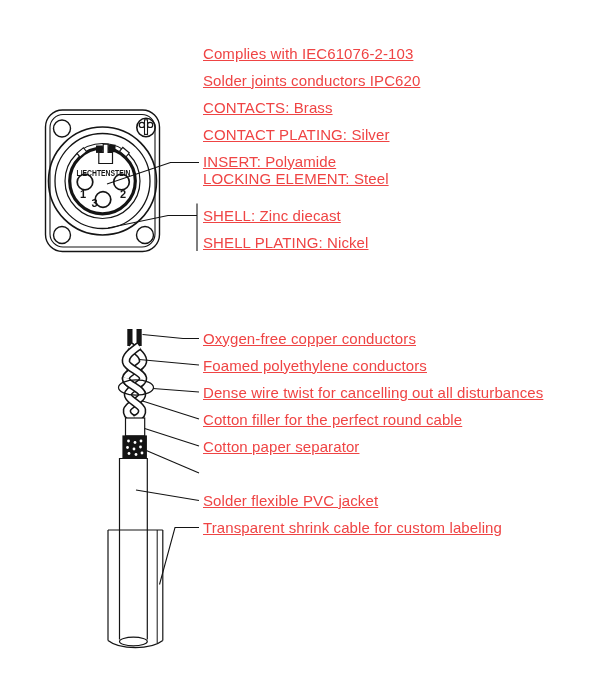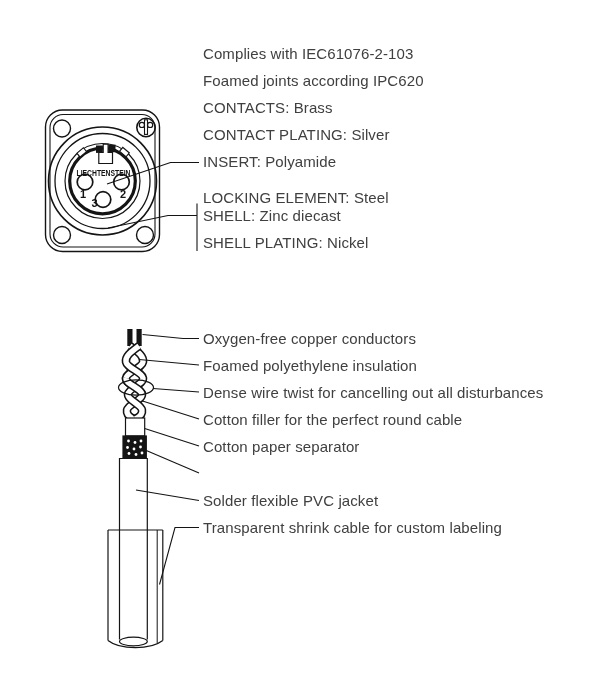--- a/index.html
+++ b/index.html
@@ -3,21 +3,21 @@
 <meta charset="utf-8">
 <style>
   html,body { margin:0; padding:0; background:#fff; }
   .page {
     position:relative; width:600px; height:691px; background:#ffffff;
     font-family:"Liberation Sans", sans-serif; color:#111; overflow:hidden;
   }
   .diagram-svg { position:absolute; left:0; top:0; }
   .label {
     position:absolute; left:203px; font-size:15px; line-height:19px;
-    color:#404040; white-space:nowrap; letter-spacing:0.1px;
+    color:#ef4444; white-space:nowrap; letter-spacing:0.1px;text-decoration:underline;
   }
 </style>
 </head>
 <body>
 
 <div class="page">
 
   <svg class="diagram-svg" width="600" height="691" viewBox="0 0 600 691">
 
     <g fill="none" stroke="#141414" stroke-width="1.4">
@@ -119,29 +119,29 @@
       <path d="M153 388.5 L199 392"></path>
       <path d="M142.5 401 L199 419"></path>
       <path d="M144.7 428.5 L199 446"></path>
       <path d="M146.3 450.5 L199 473"></path>
       <path d="M136 490 L199 500.5"></path>
       <path d="M159.5 584.5 L175 527.5 L199 527.5"></path>
     </g>
   </svg>
 
   <div class="label" style="top:43.5px">Complies with IEC61076-2-103</div>
-  <div class="label" style="top:70.5px">Foamed joints according IPC620</div>
+  <div class="label" style="top:70.5px">Solder joints conductors IPC620</div>
   <div class="label" style="top:97.5px">CONTACTS: Brass</div>
   <div class="label" style="top:124.5px">CONTACT PLATING: Silver</div>
   <div class="label" style="top:151.5px">INSERT: Polyamide</div>
-  <div class="label" style="top:188px">LOCKING ELEMENT: Steel</div>
+  <div class="label" style="top:169px">LOCKING ELEMENT: Steel</div>
   <div class="label" style="top:205.5px">SHELL: Zinc diecast</div>
   <div class="label" style="top:232.5px">SHELL PLATING: Nickel</div>
 
   <div class="label" style="top:328.5px">Oxygen-free copper conductors</div>
-  <div class="label" style="top:355.5px">Foamed polyethylene insulation</div>
+  <div class="label" style="top:355.5px">Foamed polyethylene conductors</div>
   <div class="label" style="top:382.5px">Dense wire twist for cancelling out all disturbances</div>
   <div class="label" style="top:409.5px">Cotton filler for the perfect round cable</div>
   <div class="label" style="top:436.5px">Cotton paper separator</div>
   <div class="label" style="top:490.5px">Solder flexible PVC jacket</div>
   <div class="label" style="top:517.5px">Transparent shrink cable for custom labeling</div>
 
 </div>
 
 </body></html>

